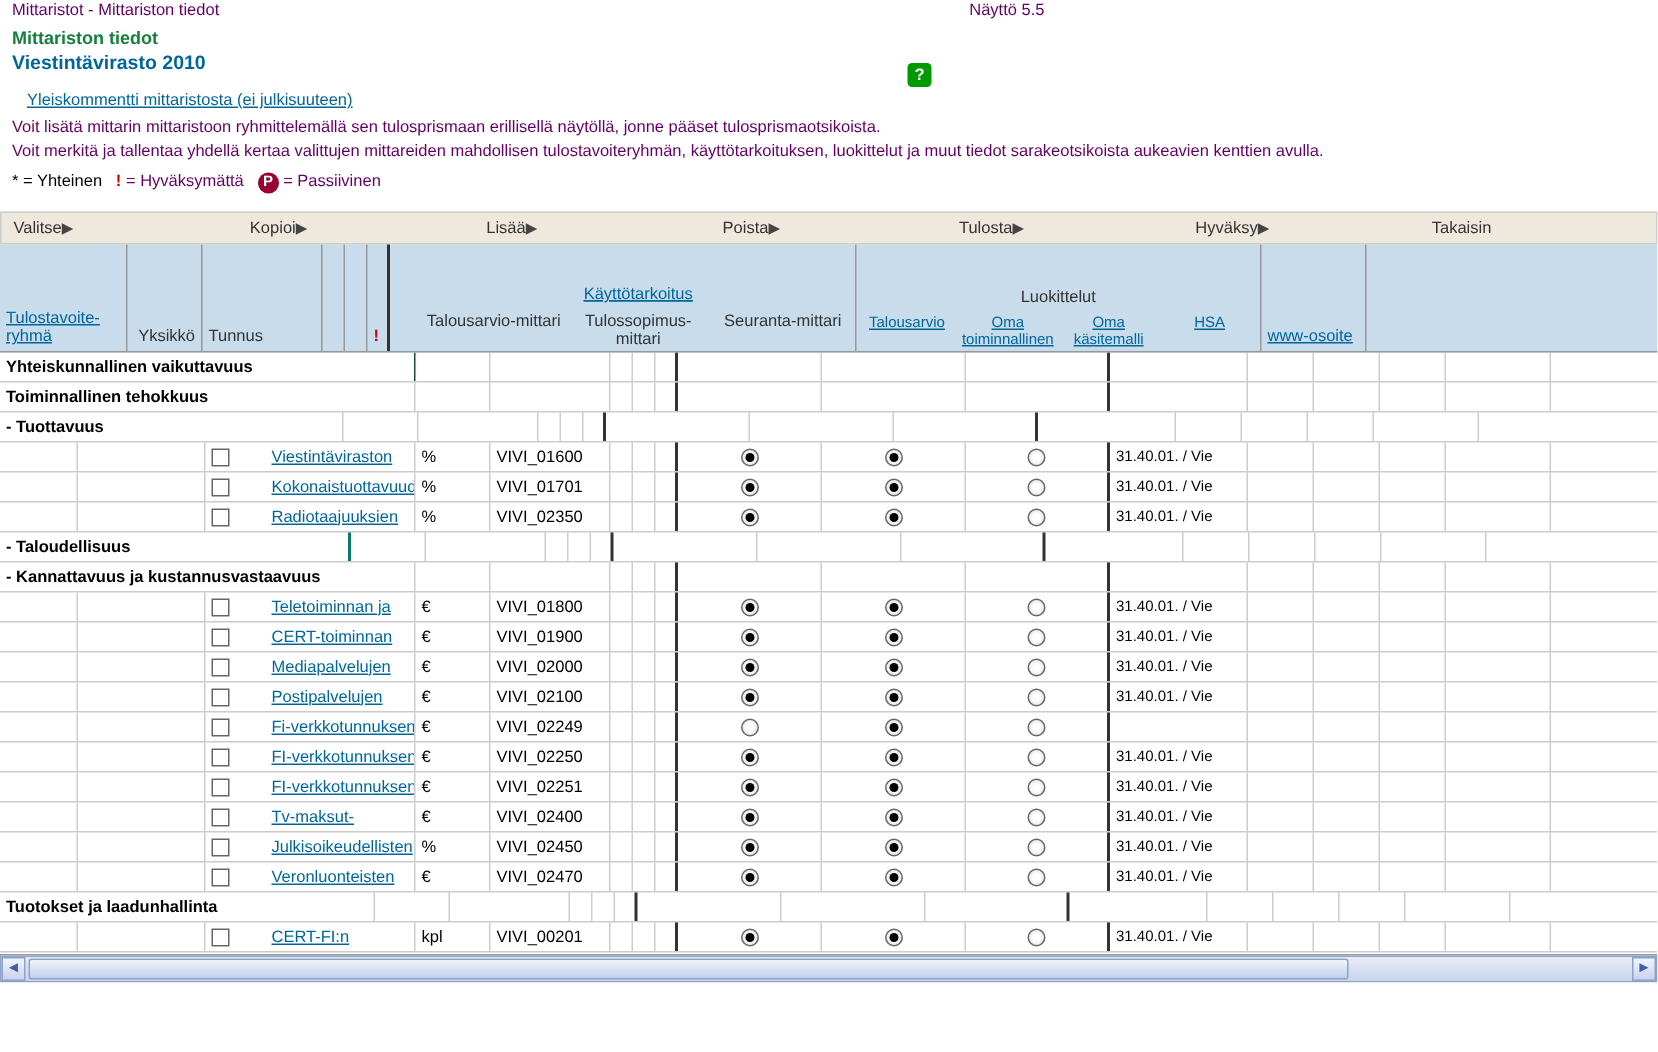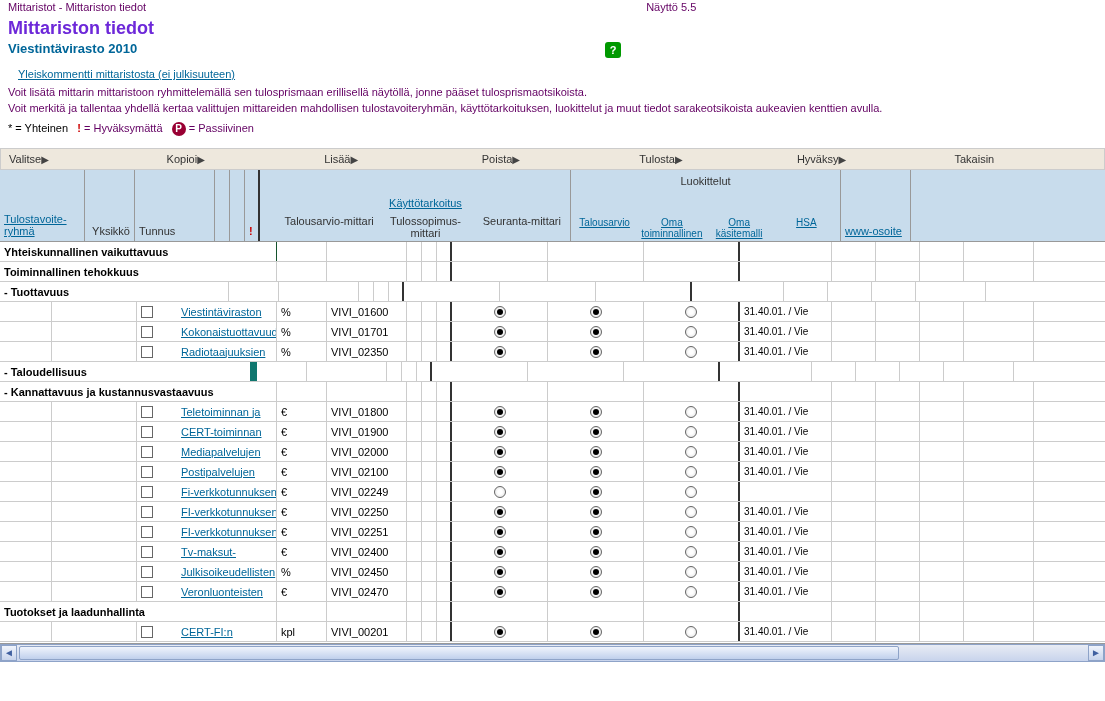--- a/index.html
+++ b/index.html
@@ -1,21 +1,21 @@
 <!DOCTYPE html>
 <html><head>
 <meta charset="utf-8">
 <style>
 * { box-sizing: border-box; margin: 0; padding: 0; }
 body { font-family: Arial, sans-serif; font-size: 11px; background: #fff; width: 1105px; }
 .topbar { display: flex; align-items: center; padding: 1px 8px; }
 .breadcrumb { color: #630063; font-size: 11px; }
 .screen-no { margin-left: 500px; color: #630063; }
 .heading { padding: 4px 8px 0 8px; }
-.h1 { color: #6d28d9; font-size: 18px; font-weight: bold; }
+.h1 { color: #15803d; font-size: 12px; font-weight: bold; }
 .h2 { color: #006699; font-size: 13px; font-weight: bold; margin-top: 2px; }
 .help-icon { display: inline-block; width: 16px; height: 16px; background: #009900; color: #fff; font-weight: bold; text-align: center; border-radius: 3px; line-height: 16px; font-size: 11px; margin-left: 555px; position: absolute; top: 28px; left: 50px; }
 .commentlink { color: #006699; text-decoration: underline; padding: 12px 8px 4px 18px; display: inline-block; }
 .desc { color: #630063; padding: 2px 8px; font-size: 11px; }
 .legend { padding: 6px 8px; color: #630063; font-size: 11px; }
 .legend .star { color: #000; }
 .legend .exmark { color: #cc0000; font-weight: bold; }
 .legend .pmark { display: inline-block; width: 14px; height: 14px; background: #990033; border-radius: 50%; color: #fff; text-align: center; font-weight: bold; line-height: 14px; font-size: 10px; }
 .menubar { background: #eee8dd; display: flex; border: 1px solid #ccc; height: 22px; align-items: center; margin-top: 6px; }
 .menubar .mitem { flex: 1; padding: 2px 8px; color: #333; cursor: pointer; display: flex; justify-content: flex-start; align-items: center; }
@@ -33,21 +33,21 @@
 .c-sm1 { width: 15px; }
 .c-sm2 { width: 15px; }
 .c-sm3 { width: 15px; }
 .c-kayt-wrap { width: 290px; border-right: 2px solid #333; margin-left: 21px; }
 .c-kayt-header { text-align: center; color: #006699; text-decoration: underline; border-bottom: 0; padding: 4px; }
 .c-kayt-sub { display: flex; }
 .c-kayt-sub > div { flex: 1; text-align: center; padding: 2px; color: #333; }
 .c-luok-wrap { width: 270px; }
 .c-luok-header { text-align: center; color: #333; padding: 4px; }
 .c-luok-sub { display: flex; }
-.c-luok-sub > div { flex: 1; text-align: center; padding: 2px; color: #006699; text-decoration: underline; font-size: 10px; margin-top: 24px; }
+.c-luok-sub > div { flex: 1; text-align: center; padding: 2px; color: #006699; text-decoration: underline; font-size: 10px; }
 .c-www { width: 70px; }
 .tbody { height: 402px; overflow-y: scroll; border-bottom: 1px solid #999; }
 .row { display: flex; border-bottom: 1px solid #ccc; height: 20px; align-items: center; }
 .row > div { border-right: 1px solid #ccc; height: 100%; padding: 2px 4px; display: flex; align-items: center; overflow: hidden; white-space: nowrap; }
 .grouprow { font-weight: bold; padding-left: 8px; }
 .mlink { color: #006699; text-decoration: underline; margin-left: 24px; }
 .cb { width: 12px; height: 12px; border: 1px solid #666; margin-right: 4px; flex-shrink: 0; }
 .radio-cell { justify-content: center; }
 .radio-dot { width: 12px; height: 12px; border: 1px solid #666; border-radius: 50%; background: radial-gradient(circle, #fff 30%, #ddd 100%); position: relative; }
 .radio-dot.on::after { content: ''; position: absolute; width: 6px; height: 6px; background: #000; border-radius: 50%; top: 2px; left: 2px; }
@@ -282,21 +282,21 @@
         <div class="r-k3 r-k3b radio-cell">
           <span class="radio-dot"></span>
         </div>
         <div class="r-ta">31.40.01. / Vie</div>
         <div class="r-l2"></div>
         <div class="r-l3"></div>
         <div class="r-l4"></div>
         <div class="r-www"></div>
       </div>
       <div class="row">
-        <div class="r-tulos grouprow" style="border-right:7px solid #0f766e;width:257px">- Taloudellisuus</div>
+        <div class="r-tulos grouprow" style="border-right:2px solid #0f766e;width:234px">- Taloudellisuus</div>
         <div class="r-yksikko"></div>
         <div class="r-tunnus"></div>
         <div class="r-sm"></div>
         <div class="r-sm"></div>
         <div class="r-sm" style="border-right:2px solid #333"></div>
         <div class="r-k1"></div>
         <div class="r-k2"></div>
         <div class="r-k3 r-k3b"></div>
         <div class="r-ta"></div>
         <div class="r-l2"></div>
@@ -584,21 +584,21 @@
         <div class="r-k3 r-k3b radio-cell">
           <span class="radio-dot"></span>
         </div>
         <div class="r-ta">31.40.01. / Vie</div>
         <div class="r-l2"></div>
         <div class="r-l3"></div>
         <div class="r-l4"></div>
         <div class="r-www"></div>
       </div>
       <div class="row">
-        <div class="r-tulos grouprow" style="border-right:1px solid #ccc;width:277px">Tuotokset ja laadunhallinta</div>
+        <div class="r-tulos grouprow" style="border-right:1px solid #ccc;width:250px">Tuotokset ja laadunhallinta</div>
         <div class="r-yksikko"></div>
         <div class="r-tunnus"></div>
         <div class="r-sm"></div>
         <div class="r-sm"></div>
         <div class="r-sm" style="border-right:2px solid #333"></div>
         <div class="r-k1"></div>
         <div class="r-k2"></div>
         <div class="r-k3 r-k3b"></div>
         <div class="r-ta"></div>
         <div class="r-l2"></div>

